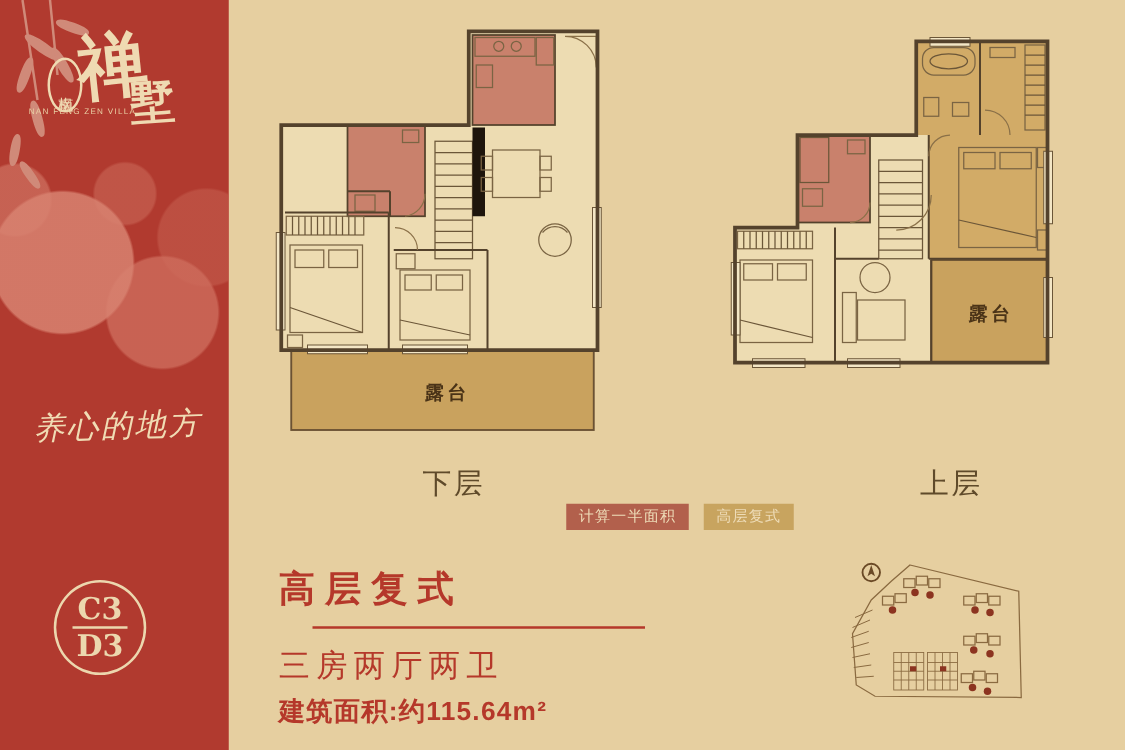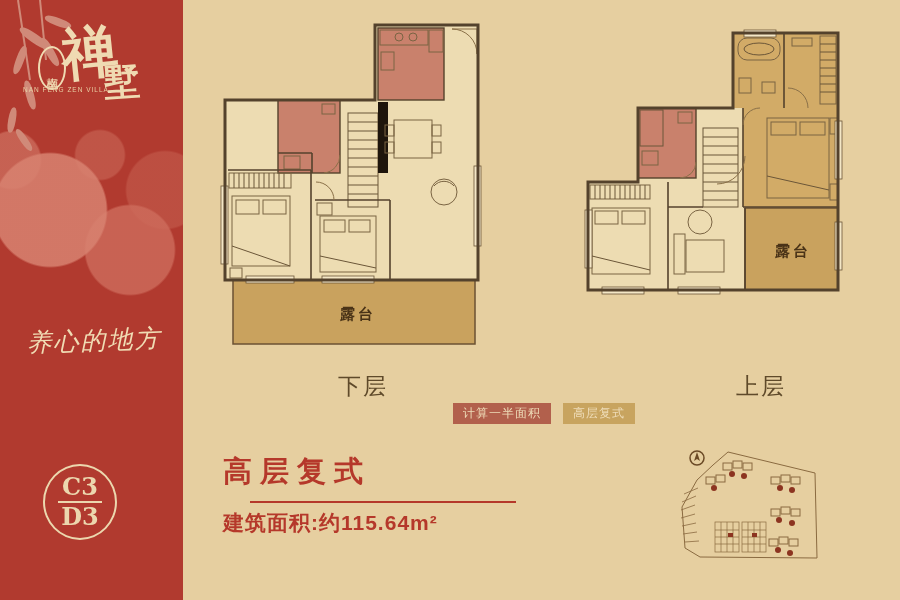--- a/index.html
+++ b/index.html
@@ -313,20 +313,21 @@
         <span>计算一半面积</span>
       </div>
       <div class="chip chip-none">
         <span>高层复式</span>
       </div>
     </div>
 
     <div class="info">
       <div class="type">高层复式</div>
       <div class="rule"></div>
+      <div class="rooms">三房两厅两卫</div>
       <div class="area">建筑面积:约115.64m²</div>
     </div>
 
     <svg class="siteplan" width="230" height="168" viewBox="0 0 230 168">
       <g stroke="#8a6a40" fill="none" stroke-width="1">
         <path d="M60,20 L147,41 L149,126 L32,125 L17,116 L14,75 L29,48 L45,33 Z"></path>
 
         <g stroke-width=".8">
           <line x1="16" y1="62" x2="30" y2="56"></line>
             <line x1="14" y1="70" x2="28" y2="64"></line>

